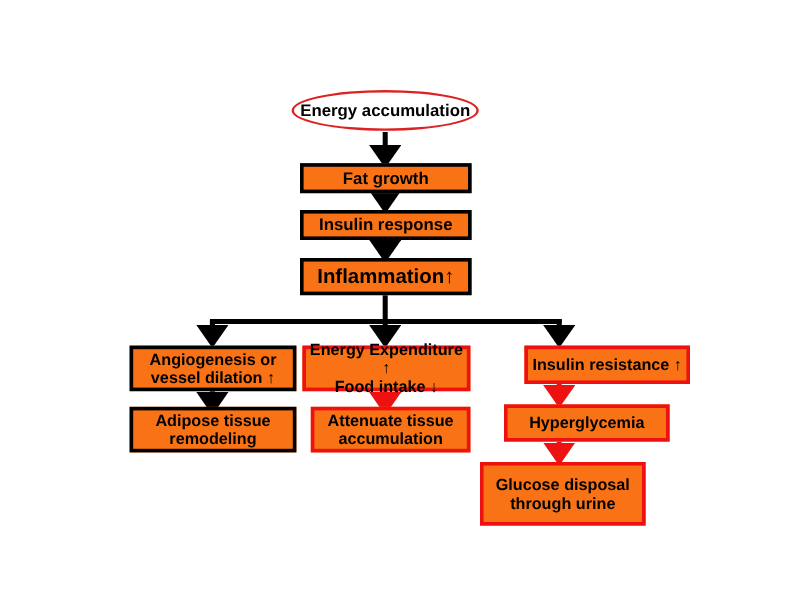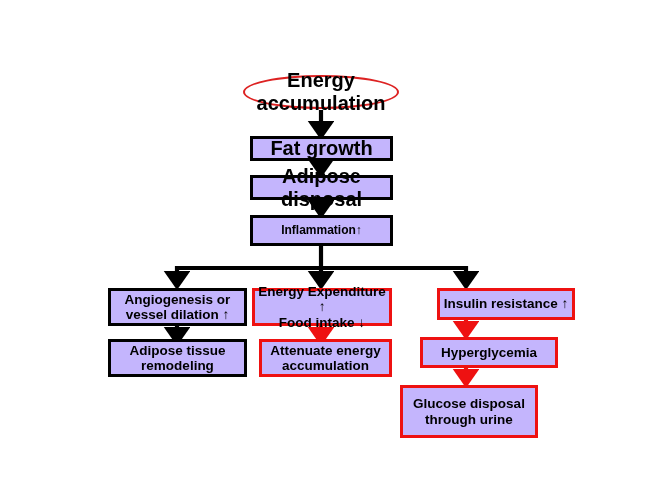--- a/index.html
+++ b/index.html
@@ -17,21 +17,21 @@
   }
   .node {
     position: absolute;
     box-sizing: border-box;
     display: flex;
     align-items: center;
     justify-content: center;
     text-align: center;
     font-weight: bold;
     color: #000000;
-    background: #c4b5fd;
+    background: #f97316;
     line-height: 1.12;
     white-space: pre-line;
   }
   .box-black {
     border: 3px solid #000000;
   }
   .box-red {
     border: 3px solid #ee1111;
   }
   .ellipse {
@@ -41,22 +41,22 @@
     align-items: center;
     justify-content: center;
     text-align: center;
     border: 2px solid #dd2222;
     border-radius: 50%;
     background: #ffffff;
     font-weight: bold;
     color: #000000;
   }
   .fs13 { font-size: 13.5px; }
-  .fs14 { font-size: 20px; }
-  .fs16 { font-size: 12px; }
+  .fs14 { font-size: 14px; }
+  .fs16 { font-size: 17px; }
   svg.edges {
     position: absolute;
     left: 0;
     top: 0;
     width: 672px;
     height: 504px;
     pointer-events: none;
   }
 </style>
 </head>
@@ -113,21 +113,21 @@
 
   <div class="ellipse fs14" style="left:243px; top:75px; width:156px; height:34px;">
     <span>Energy accumulation</span>
   </div>
 
   <div class="node box-black fs14" style="left:250px; top:136px; width:143px; height:25px;">
     <span>Fat growth</span>
   </div>
 
   <div class="node box-black fs14" style="left:250px; top:175px; width:143px; height:25px;">
-    <span>Adipose disposal</span>
+    <span>Insulin response</span>
   </div>
 
   <div class="node box-black fs16" style="left:250px; top:215px; width:143px; height:31px;">
     <span>Inflammation↑</span>
   </div>
 
   <div class="node box-black fs13" style="left:108px; top:288px; width:139px; height:38px;">
     <span>Angiogenesis or
 vessel dilation ↑</span>
   </div>
@@ -136,21 +136,21 @@
     <span>Adipose tissue
 remodeling</span>
   </div>
 
   <div class="node box-red fs13" style="left:252px; top:288px; width:140px; height:38px;">
     <span>Energy Expenditure ↑
 Food intake ↓</span>
   </div>
 
   <div class="node box-red fs13" style="left:259px; top:339px; width:133px; height:38px;">
-    <span>Attenuate energy
+    <span>Attenuate tissue
 accumulation</span>
   </div>
 
   <div class="node box-red fs13" style="left:400px; top:288px; width:138px; height:32px;margin-left:37px;">
     <span>Insulin resistance ↑</span>
   </div>
 
   <div class="node box-red fs13" style="left:400px; top:337px; width:138px; height:31px;margin-left:20px;">
     <span>Hyperglycemia</span>
   </div>

